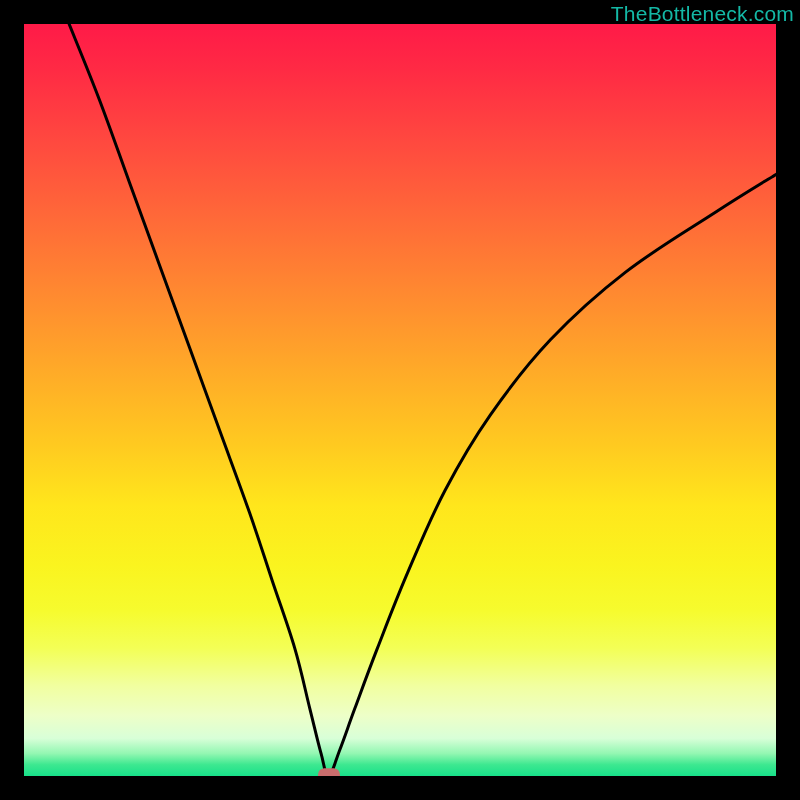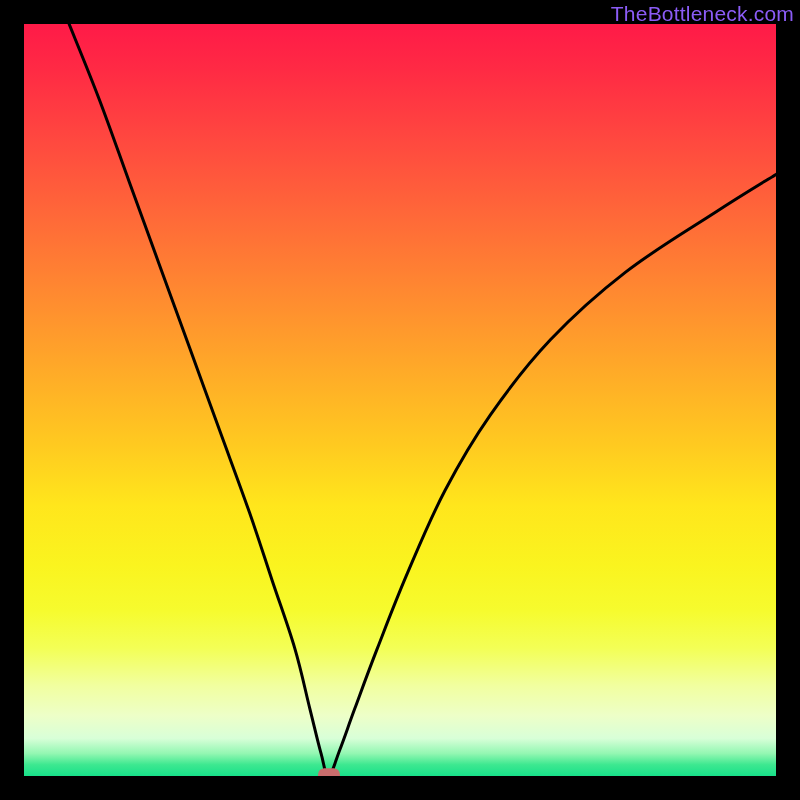--- a/index.html
+++ b/index.html
@@ -49,21 +49,21 @@
   .marker {
     position: absolute;
     width: 22px; height: 13px;
     background: #c96d6d;
     border-radius: 7px;
     transform: translate(-50%, -60%);
   }
   .watermark {
     position: absolute;
     top: 2px; right: 6px;
-    color: #8b5cf6;
+    color: #14b8a6;
     font-size: 21px;
     font-weight: 500;
     letter-spacing: 0.2px;
   }
 </style>
 </head>
 <body>
 
 <div class="watermark">TheBottleneck.com</div>
 

